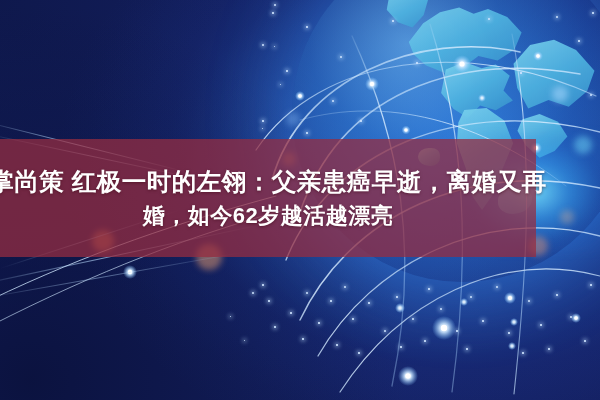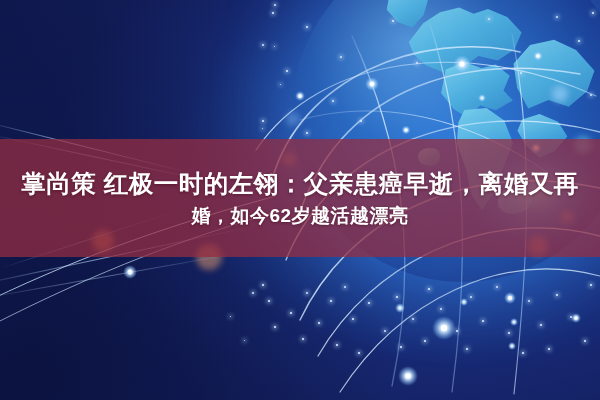--- a/index.html
+++ b/index.html
@@ -121,39 +121,39 @@
     position:absolute;
     height:1px;
     background:linear-gradient(90deg, rgba(150,200,255,0) 0%, rgba(185,220,255,.75) 45%, rgba(150,200,255,0) 100%);
     transform-origin:left center;
   }
 
   
   .band {
     position:absolute;
     left:0; top:139px;
-    width:600px; height:118px;
+    width:536px; height:118px;
     background:rgba(150,45,65,.74);
     display:flex;
     flex-direction:column;
     align-items:center;
     justify-content:center;
     gap:4px;
   }
   .band-line {
     color:#ffffff;
     font-weight:bold;
     font-size:25px;
     line-height:1.28;
     letter-spacing:.5px;
     white-space:nowrap;
     text-shadow:0 1px 3px rgba(60,10,20,.55);
   }
   .band-line.l1 { font-size:24.5px; }
-  .band-line.l2 { font-size:19px; }
+  .band-line.l2 { font-size:22px; }
 </style>
 </head>
 <body>
 
 <div id="banner">
 
   <div class="bg-base"></div>
   <div class="bg-vignette"></div>
 
   <div class="globe-wrap">

